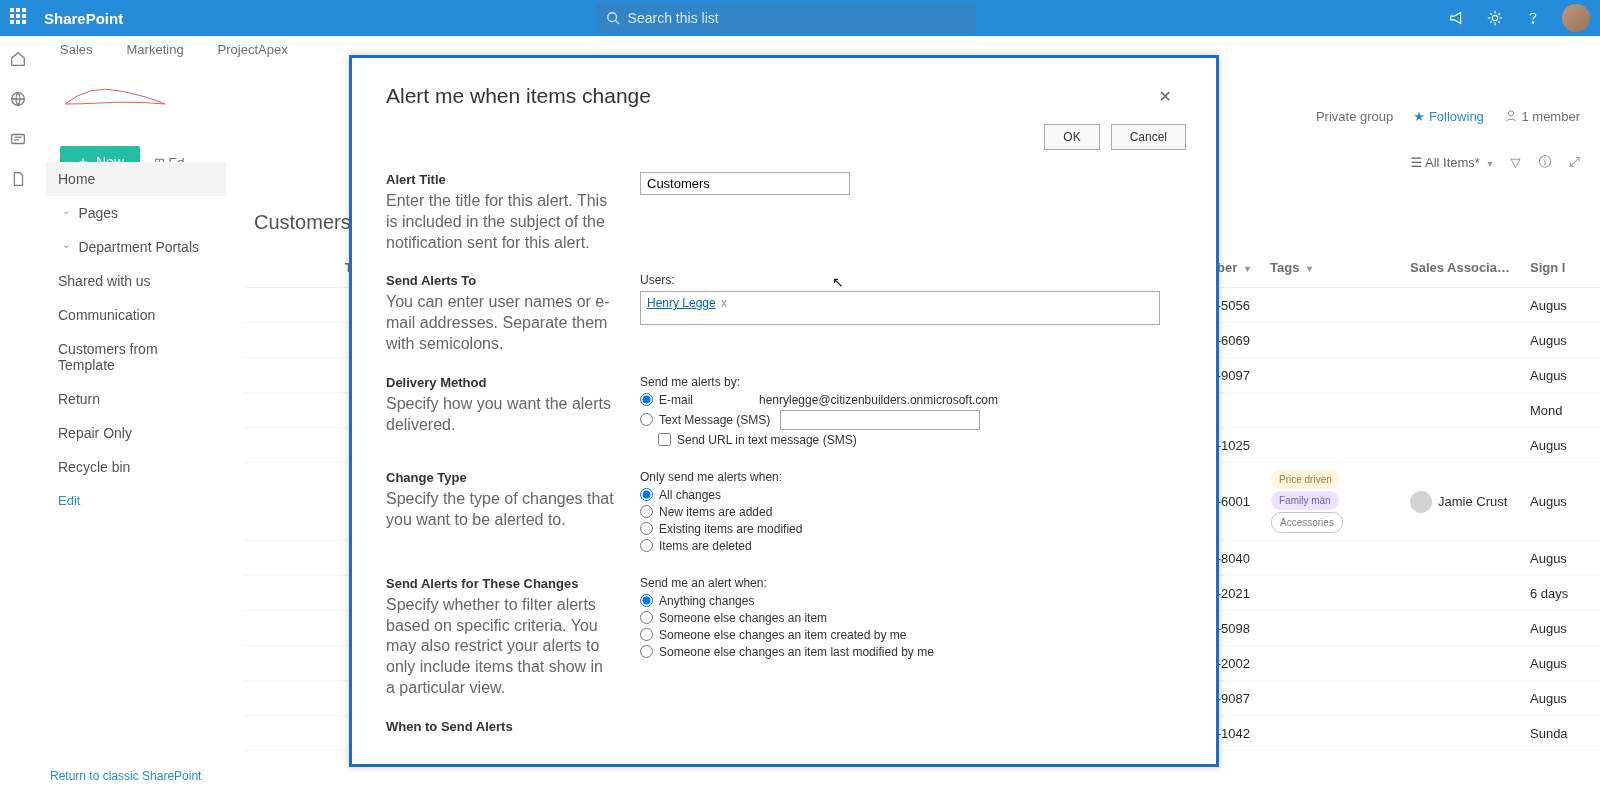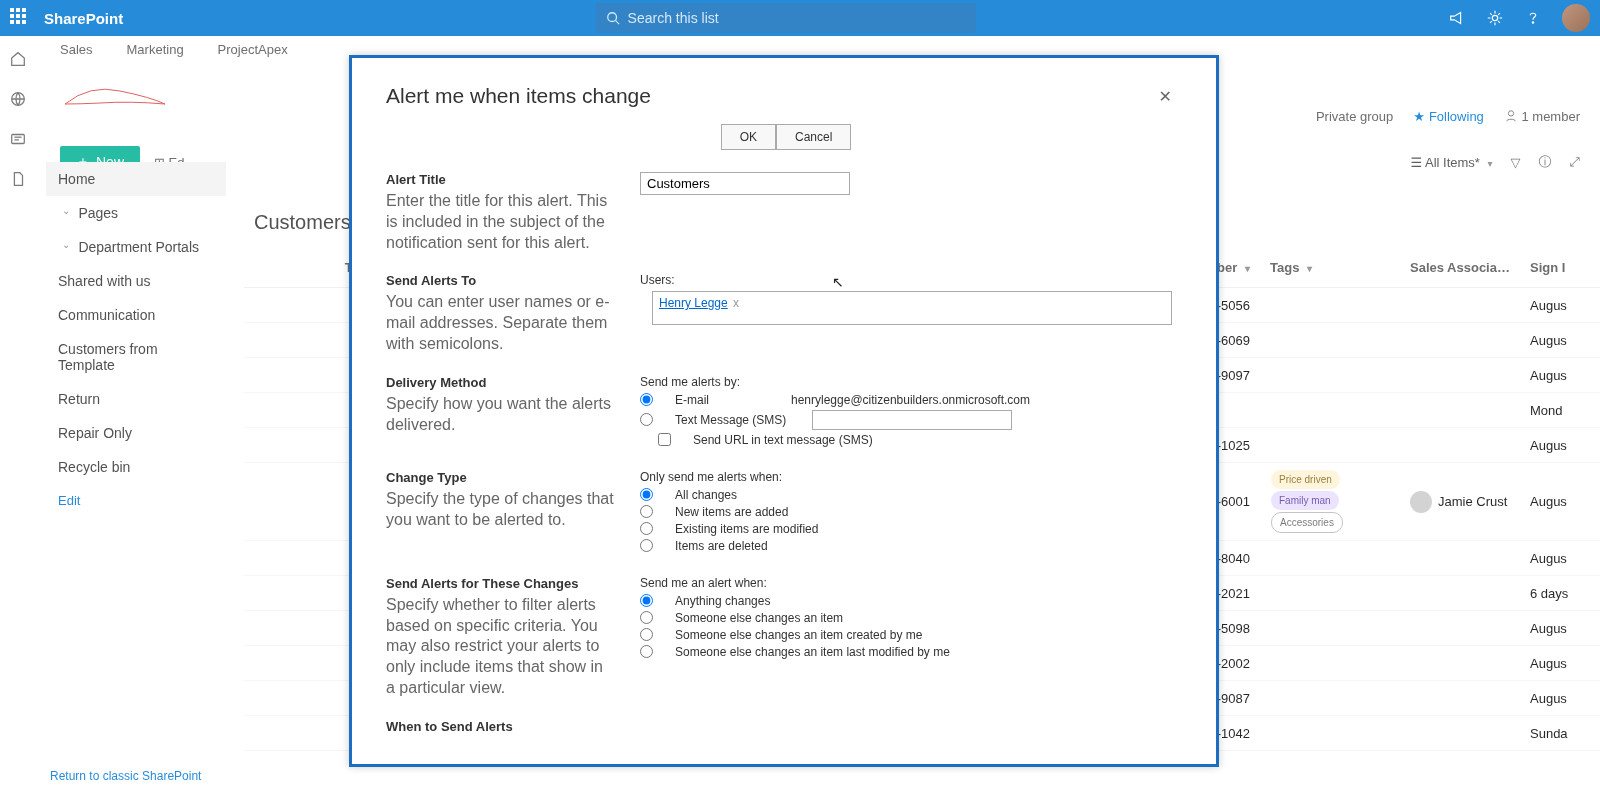--- a/index.html
+++ b/index.html
@@ -68,33 +68,33 @@
 
 .spacer-col { flex: 1 1 auto; }
 
 
 .overlay { position: absolute; inset: 0; background: rgba(255,255,255,0.15); display: flex; justify-content: center; }
 .dialog-border { position: absolute; top: 55px; left: 349px; width: 870px; height: 712px; border: 3px solid #1b6ec2; box-shadow: 0 0 8px rgba(0,0,0,0.2); background: #fff; }
 .dialog { position: absolute; inset: 0; display: flex; flex-direction: column; }
 .dialog-head { padding: 26px 34px 8px; font-size: 21px; color: #333; display: flex; align-items: center; }
 .dialog-close { margin-left: auto; color: #666; cursor: pointer; font-size: 16px; font-weight: 300; padding-right: 10px; }
 .dialog-body { flex: 1; overflow-y: auto; padding: 0 30px 10px 34px; position: relative; }
-.dlg-actions { display: flex; justify-content: center; gap: 0; padding: 8px 0 12px; }
+.dlg-actions { display: flex; justify-content: flex-end; gap: 11px; padding: 8px 0 12px; }
 .dlg-btn { border: 1px solid #aaa; background: #f8f8f8; padding: 5px 18px; font-size: 12px; cursor: pointer; color: #333; }
 .section { display: flex; gap: 24px; padding: 10px 0; }
 .sec-left { flex: 0 0 230px; }
 .sec-left h4 { font-size: 13px; font-weight: 600; color: #333; margin-bottom: 4px; }
 .sec-left p { font-size: 16px; color: #666; line-height: 1.3; }
 .sec-right { flex: 1; font-size: 12px; color: #333; }
 .sec-right .lbl { font-size: 12px; color: #333; margin-bottom: 4px; }
 .txtin { border: 1px solid #aaa; padding: 3px 6px; font-size: 13px; width: 210px; }
-.peoplebox { border: 1px solid #aaa; min-height: 34px; padding: 4px 6px; width: 520px; margin-left: 12px; }
+.peoplebox { border: 1px solid #aaa; min-height: 34px; padding: 4px 6px; width: 520px; }
 .peoplebox .person { color: #0066cc; text-decoration: underline; }
 .peoplebox .rmx { color: #999; cursor: pointer; margin-left: 2px; }
-.radio-row, .chk-row { display: flex; align-items: center; gap: 22px; margin: 3px 0; }
+.radio-row, .chk-row { display: flex; align-items: center; gap: 6px; margin: 3px 0; }
 .email-addr { margin-left: 60px; color: #333; }
 .smsin { border: 1px solid #aaa; width: 200px; height: 20px; margin-left: 4px; }
 .cursor-ptr { position: absolute; top: 158px; left: 480px; font-size: 14px; color: #222; pointer-events: none; }
 .dialog-body::-webkit-scrollbar { width: 14px; }
 .dialog-body::-webkit-scrollbar-thumb { background: #ccc; }
 .dialog-body::-webkit-scrollbar-track { background: #f0f0f0; }
 .caret { font-size: 10px; color: #888; margin-left: 4px; }
 .blurred { filter: blur(0.3px); }
 </style>
 </head>

